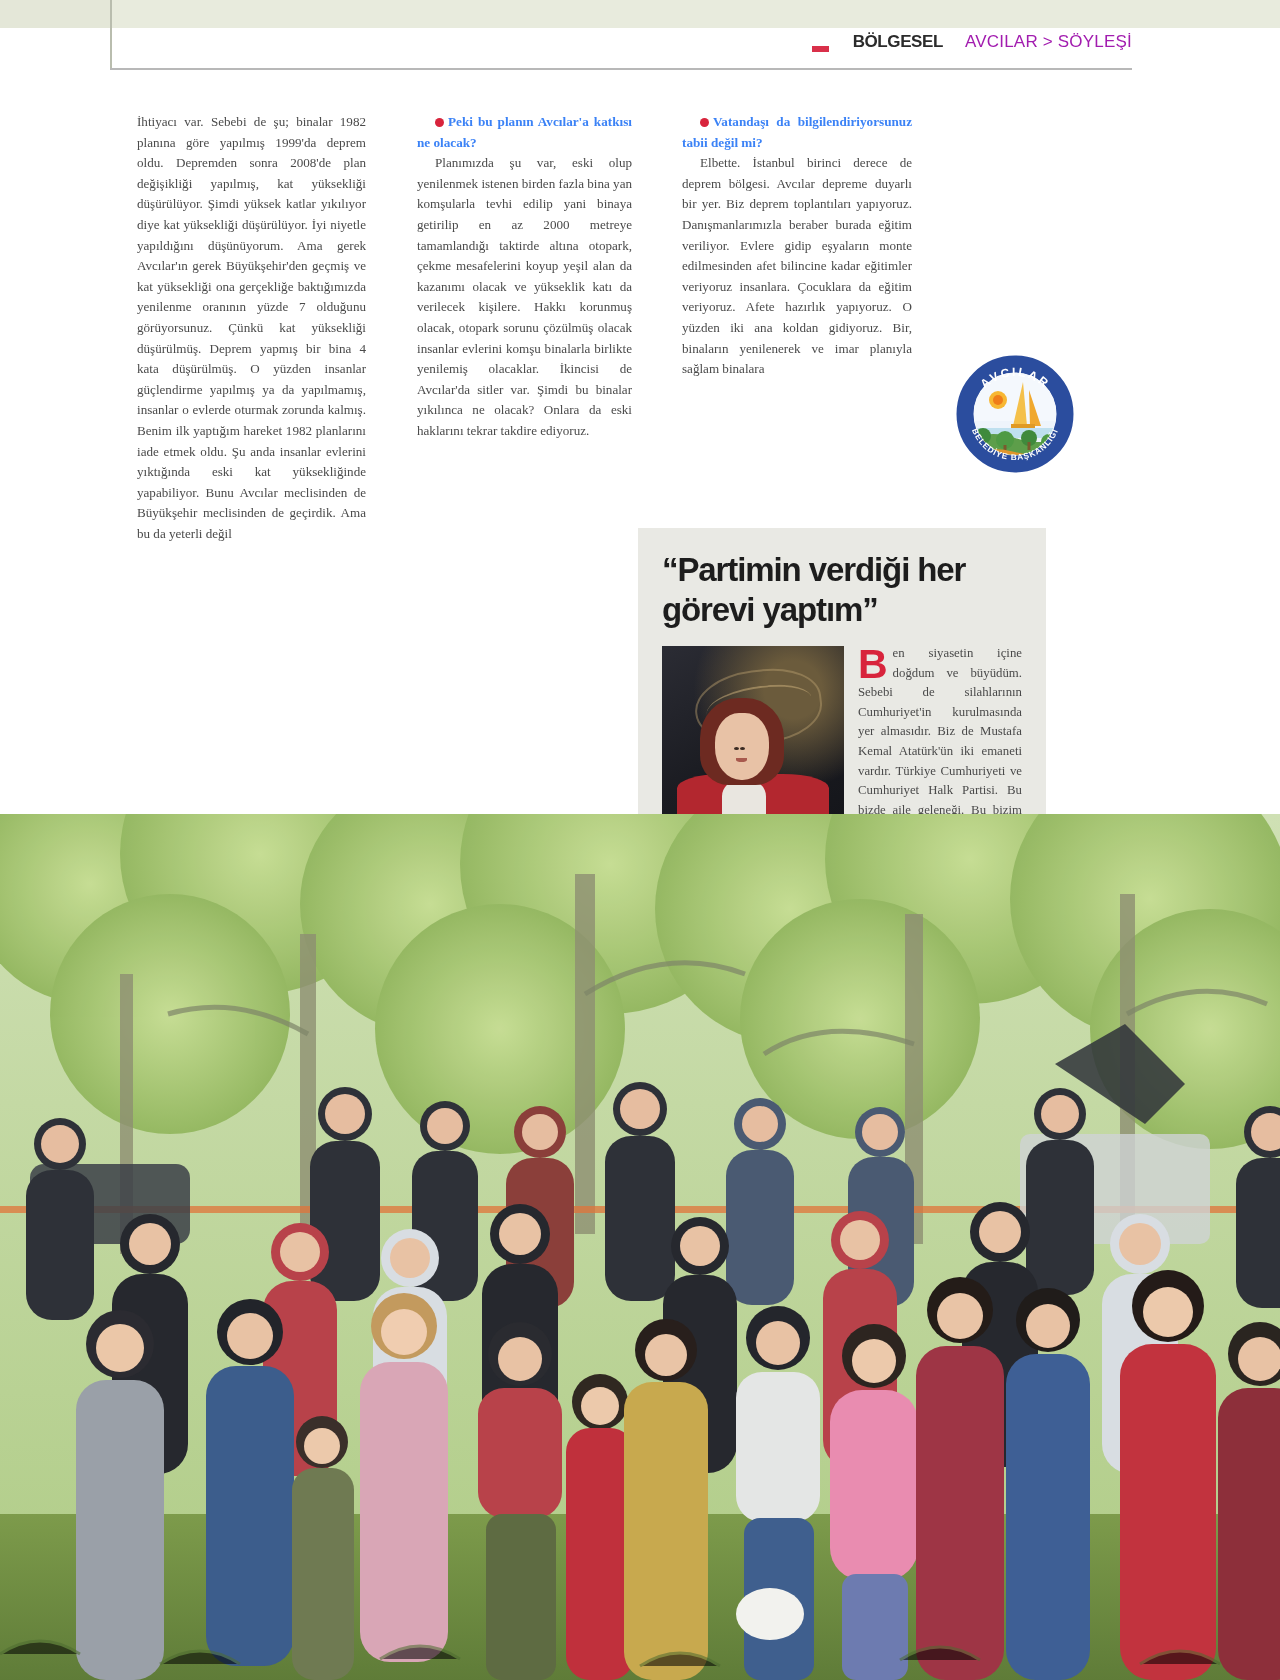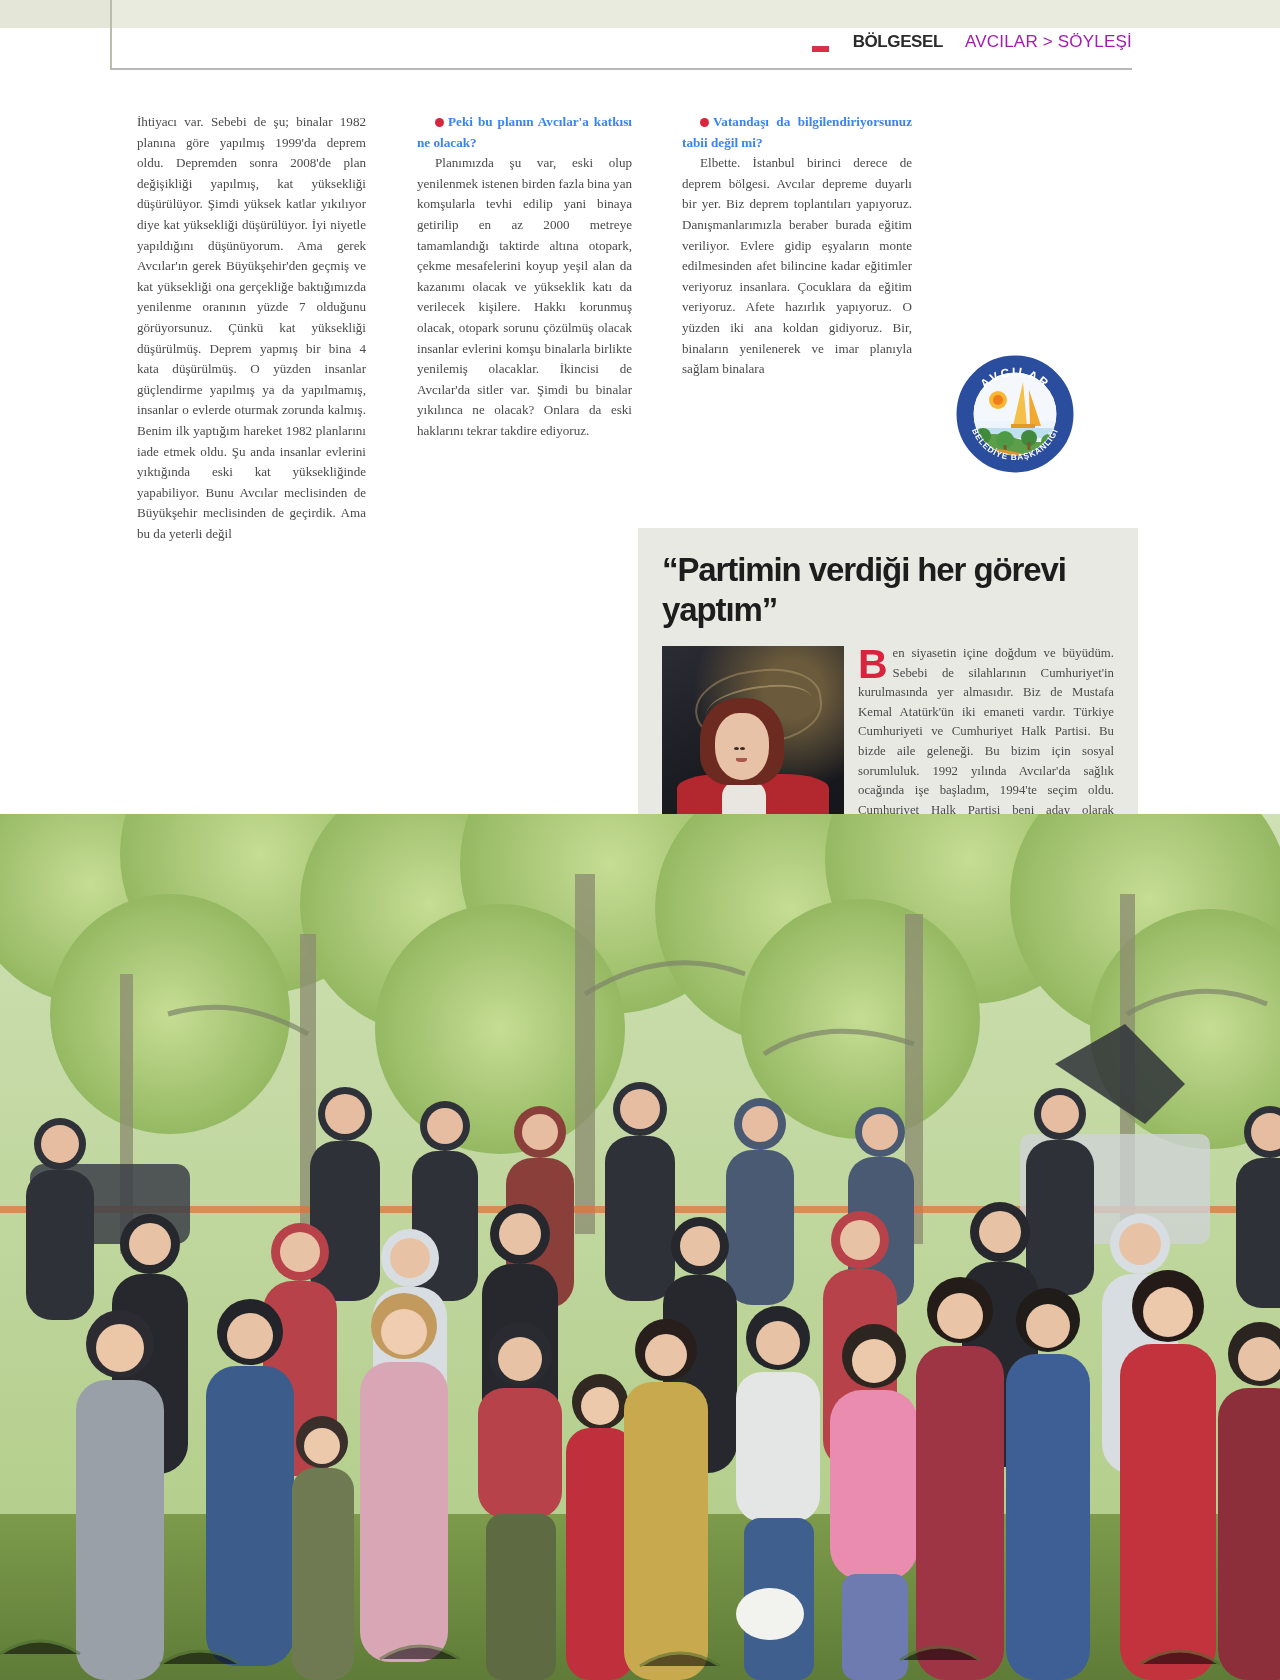--- a/index.html
+++ b/index.html
@@ -125,21 +125,21 @@
     position: absolute;
     left: 953px; top: 352px;
     width: 124px; height: 124px;
   }
   .logo-svg { display: block; width: 124px; height: 124px; }
 
   
   .sidebox {
     position: absolute;
     left: 638px; top: 528px;
-    width: 500px;
+    width: 408px;
     height: 438px;
     background: #e9e9e4;
     padding: 22px 24px 18px 24px;
   }
   .sidebox-title {
     font-family: "Liberation Sans", sans-serif;
     font-weight: bold;
     font-size: 33px;
     line-height: 40px;
     letter-spacing: -1.1px;

